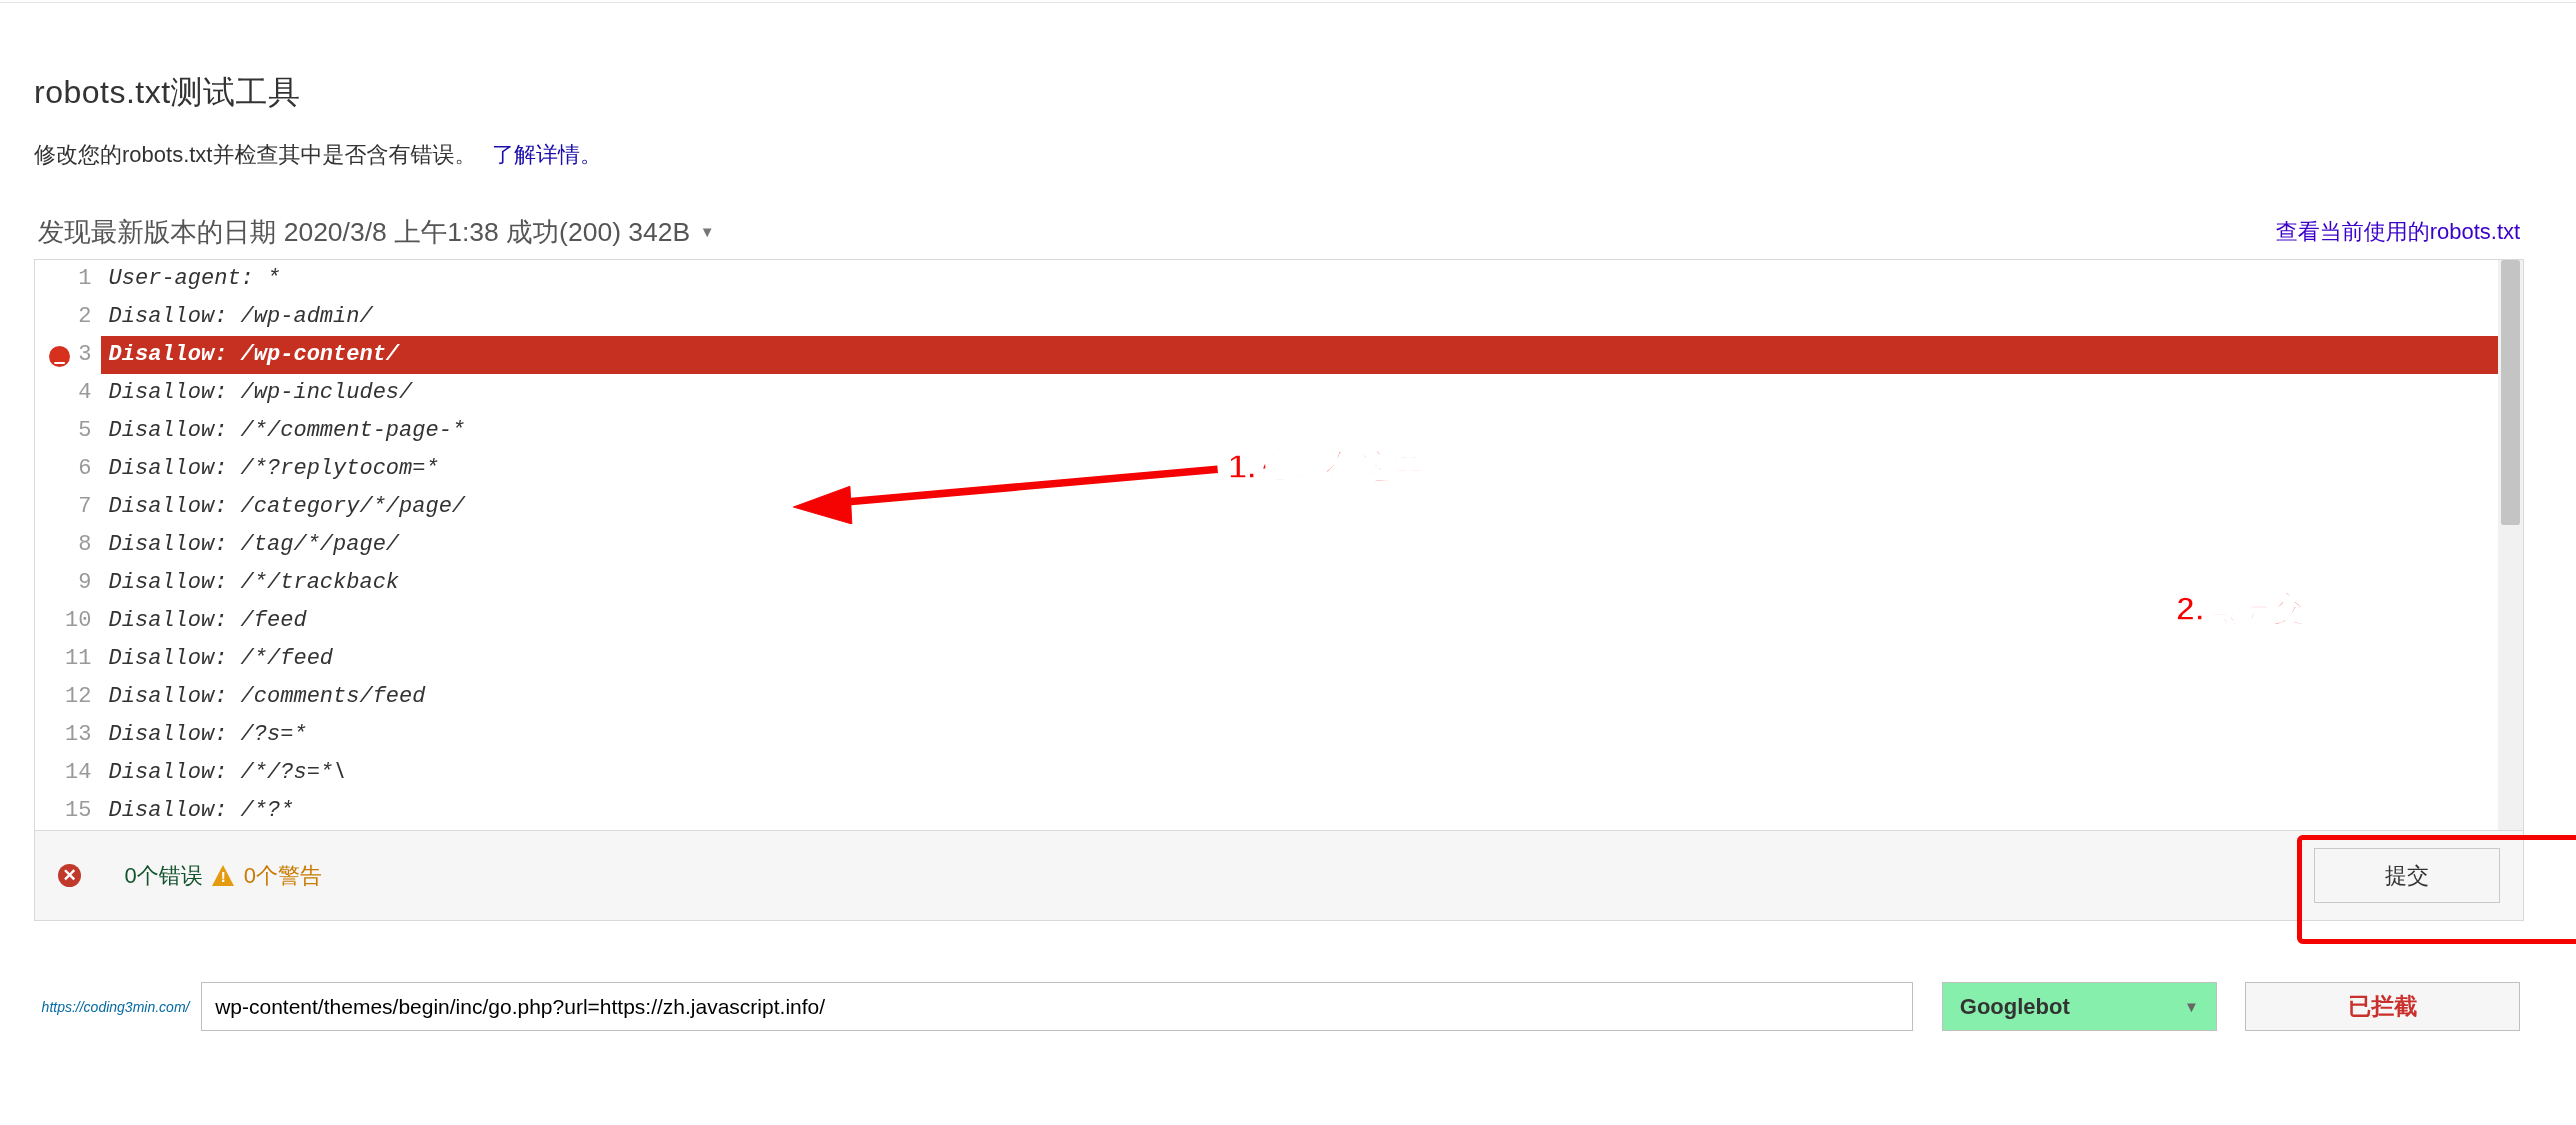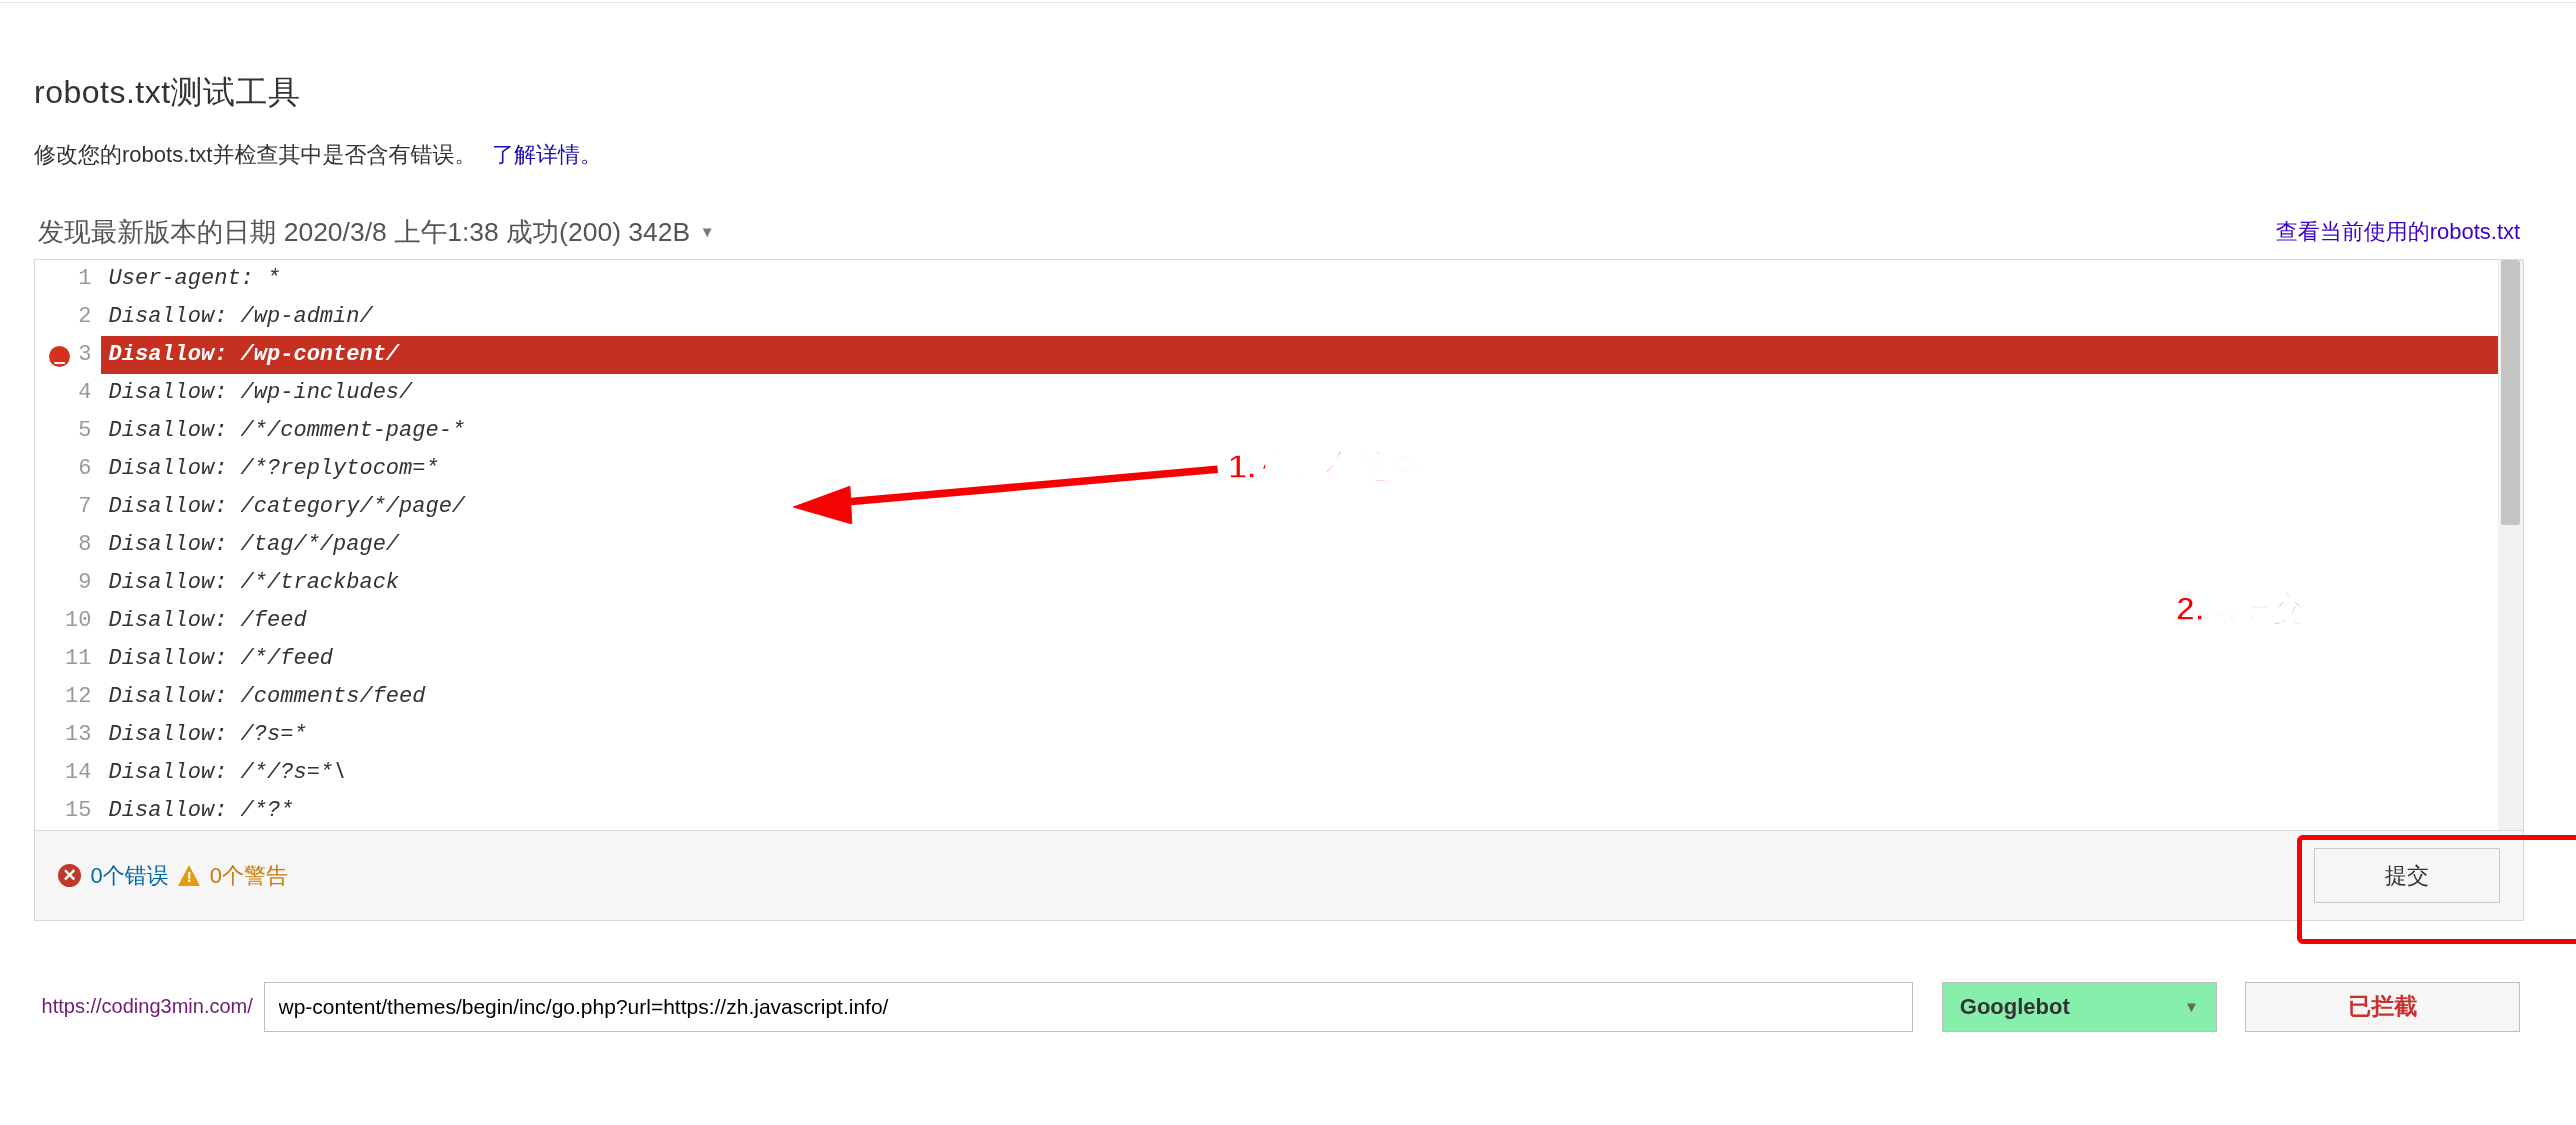--- a/index.html
+++ b/index.html
@@ -37,28 +37,28 @@
   .lines .l-row.err { background: #c53021; color: #fff; font-weight: bold; }
 
   .scroll-track { position: absolute; right: 0; top: 0; bottom: 0; width: 25px; background: #f1f1f1; }
   .scroll-thumb { position: absolute; left: 2.8px; right: 2.8px; top: 0; height: 265px; background: #c4c4c4; border-radius: 2.8px; }
 
   .footer-bar { display: flex; justify-content: space-between; align-items: center; padding: 17px 23px; border: 0.9px solid #d9d9d9; border-top: 0.9px solid #e8e8e8; background: #f6f6f6; margin-top: -0.9px; }
   .status-icons { display: flex; align-items: center; gap: 9.5px; font-size: 22px; }
   .ico-err { display:inline-flex; align-items:center; justify-content:center; width:23px; height:23px; background:#c0392b; color:#fff; border-radius:50%; font-weight:bold; font-size:17px; font-family:Arial; }
   .ico-warn { display:inline-flex; align-items:center; justify-content:center; width:0; height:0; border-left:11.4px solid transparent; border-right:11.4px solid transparent; border-bottom:21px solid #e49b0f; position:relative; }
   .ico-warn::after { content:"!"; position:absolute; left:-3.8px; top:2.8px; width:7.6px; text-align:center; color:#fff; font-weight:bold; font-size:15px; font-family:Arial; }
-  .err-text { color:#0369a1; }
+  .err-text { color:#14532d;margin-left:34px; }
   .warn-text { color:#c97a00; }
 
   .submit-btn { background:#f6f6f6; border:0.9px solid #c9c9c9; color:#333; font-size:22px; padding:11.4px 70px; cursor:pointer; }
 
   .bottom-row { display:flex; align-items:stretch; gap:28.4px; margin-top:61px; padding:0 3.8px; }
   .url-group { display:flex; align-items:stretch; flex:1; }
-  .url-prefix { font-size:20px; color:#701a75; padding:13.3px 11.4px 13.3px 3.8px; display:flex; align-items:center; }
+  .url-prefix { font-size:14px; color:#0369a1; padding:13.3px 11.4px 13.3px 3.8px; display:flex; align-items:center;font-style:italic; }
   .url-input { flex:1; border:0.9px solid #bfbfbf; background:#fff; font-size:21px; padding:11.4px 13.3px; }
 
   .bot-select { width:275px; border:0.9px solid #bfbfbf; background:#86efac; display:flex; align-items:center; justify-content:space-between; padding:0 17px; font-size:22px; font-weight:bold; color:#333; cursor:pointer; }
   .bot-select .caret { color:#666; font-size:15px; }
 
   .blocked-btn { width:275px; border:0.9px solid #bfbfbf; background:#f6f6f6; color:#c9302c; font-size:23px; font-weight:bold; cursor:pointer; }
 
   
   .anno { position:absolute; pointer-events:none; font-family:"PingFang SC","Microsoft YaHei",Arial; }
   .anno-text { color:#f50202; font-weight:900; font-size:34px; -webkit-text-stroke:1.4px #fff; text-shadow:0 0 1.9px #fff,0 0 1.9px #fff; white-space:nowrap; }

